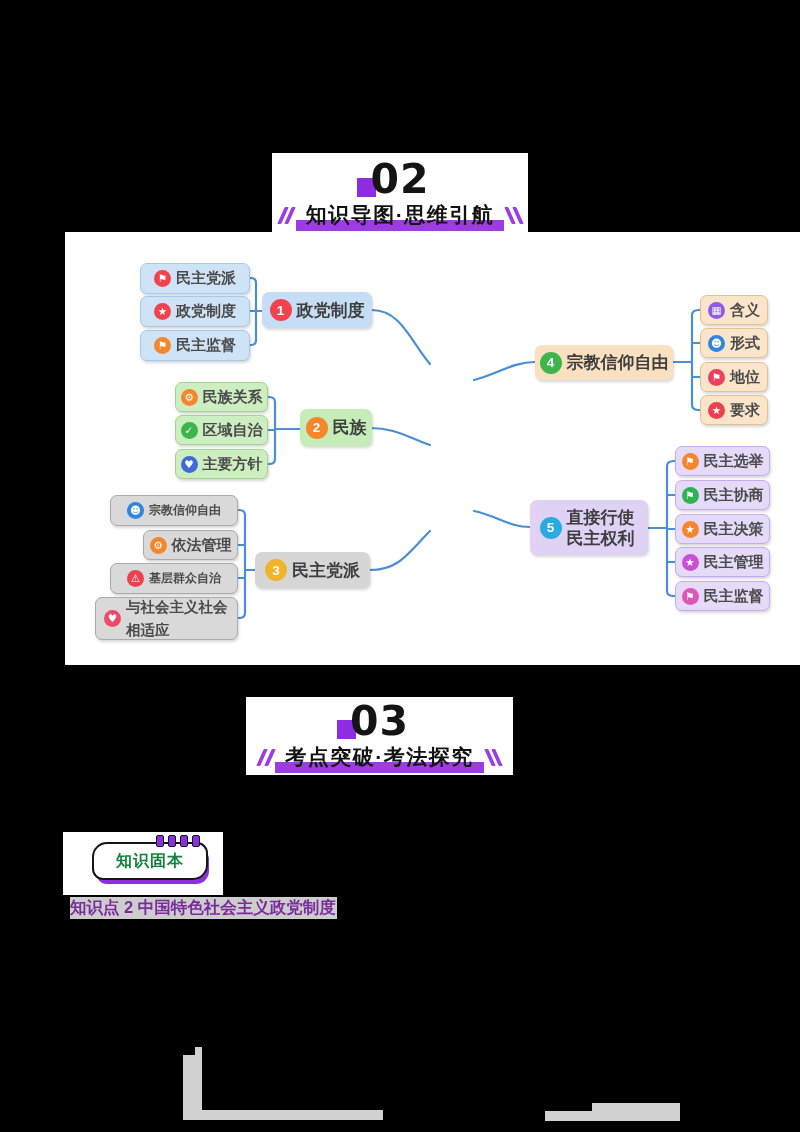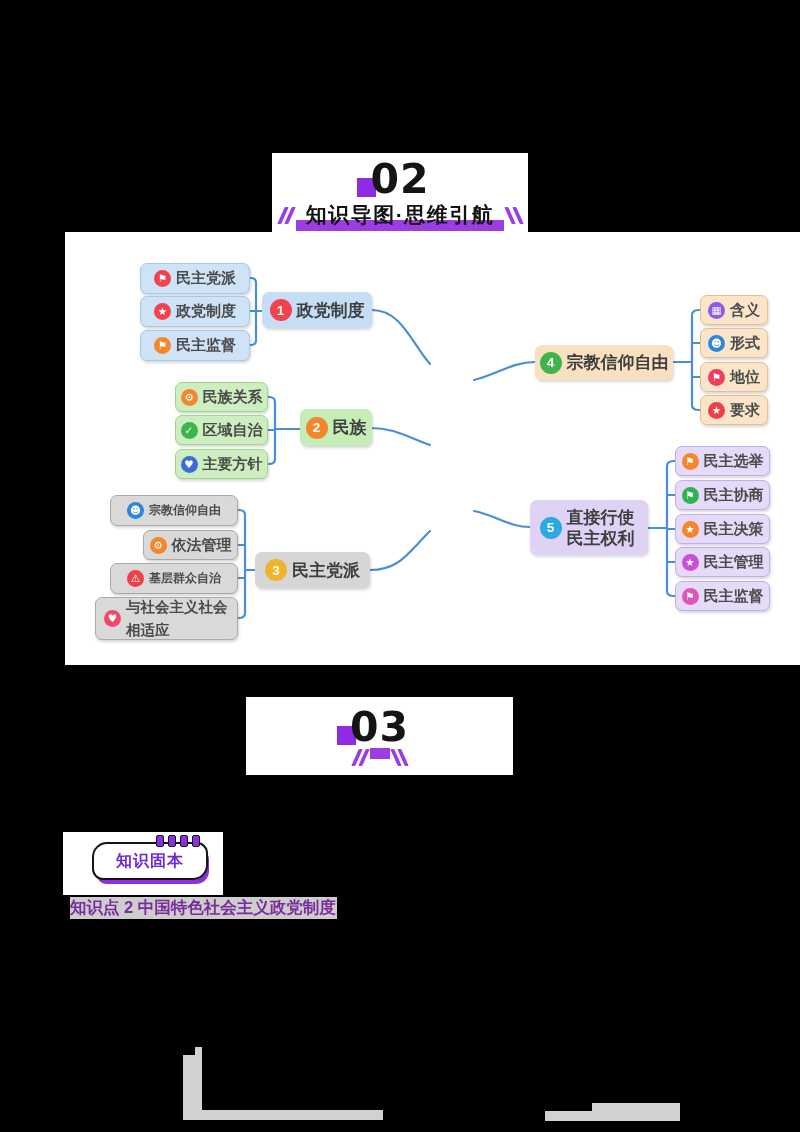--- a/index.html
+++ b/index.html
@@ -59,21 +59,21 @@
                  line-height:27px; text-align:center; white-space:normal; }
 
   
   #kb-panel { left:63px; top:832px; width:160px; height:63px; }
   .kb-badge { position:absolute; left:29px; top:10px; width:112px; height:34px; background:#fff;
               border:2.5px solid #151515; border-radius:15px 11px 15px 11px;
               display:flex; align-items:center; justify-content:center;
               box-shadow:3px 6px 0 -2px #8c2fe0; }
   .kb-tabs { position:absolute; top:-9px; right:6px; display:flex; gap:4px; }
   .kb-tabs i { width:6px; height:10px; background:#8c2fe0; border:1.5px solid #151515; border-radius:2px; }
-  .kb-label { font-size:16px; font-weight:900; color:#6d28d9; letter-spacing:1px; }
+  .kb-label { font-size:16px; font-weight:900; color:#15803d; letter-spacing:1px; }
 
   .kp-strip { position:absolute; left:70px; top:897px; width:267px; height:22px; background:#cdcdcd;
               display:flex; align-items:center; }
   .kp-text { font-size:16.5px; font-weight:900; color:#7b2c9c; white-space:nowrap; }
 
   
   .artifact { position:absolute; background:#d1d1d1; }
   #art-a { left:183px; top:1055px; width:12px; height:64px; }
   #art-b { left:195px; top:1047px; width:7px;  height:72px; }
   #art-c { left:183px; top:1110px; width:200px; height:10px; }
@@ -232,20 +232,21 @@
   <div class="num-wrap">
     <span class="num-square"></span>
     <span class="hdr-num">03</span>
   </div>
   <div class="title-row">
     <span class="dslash left">
         <i></i>
         <i></i>
       </span>
     <span class="title-wrap">
+      <span class="hdr-title">考点突破·考法探究</span>
       <span class="hdr-underline"></span>
     </span>
     <span class="dslash right">
         <i></i>
         <i></i>
       </span>
   </div>
 </section>
 
 <section class="white-panel" id="kb-panel">

